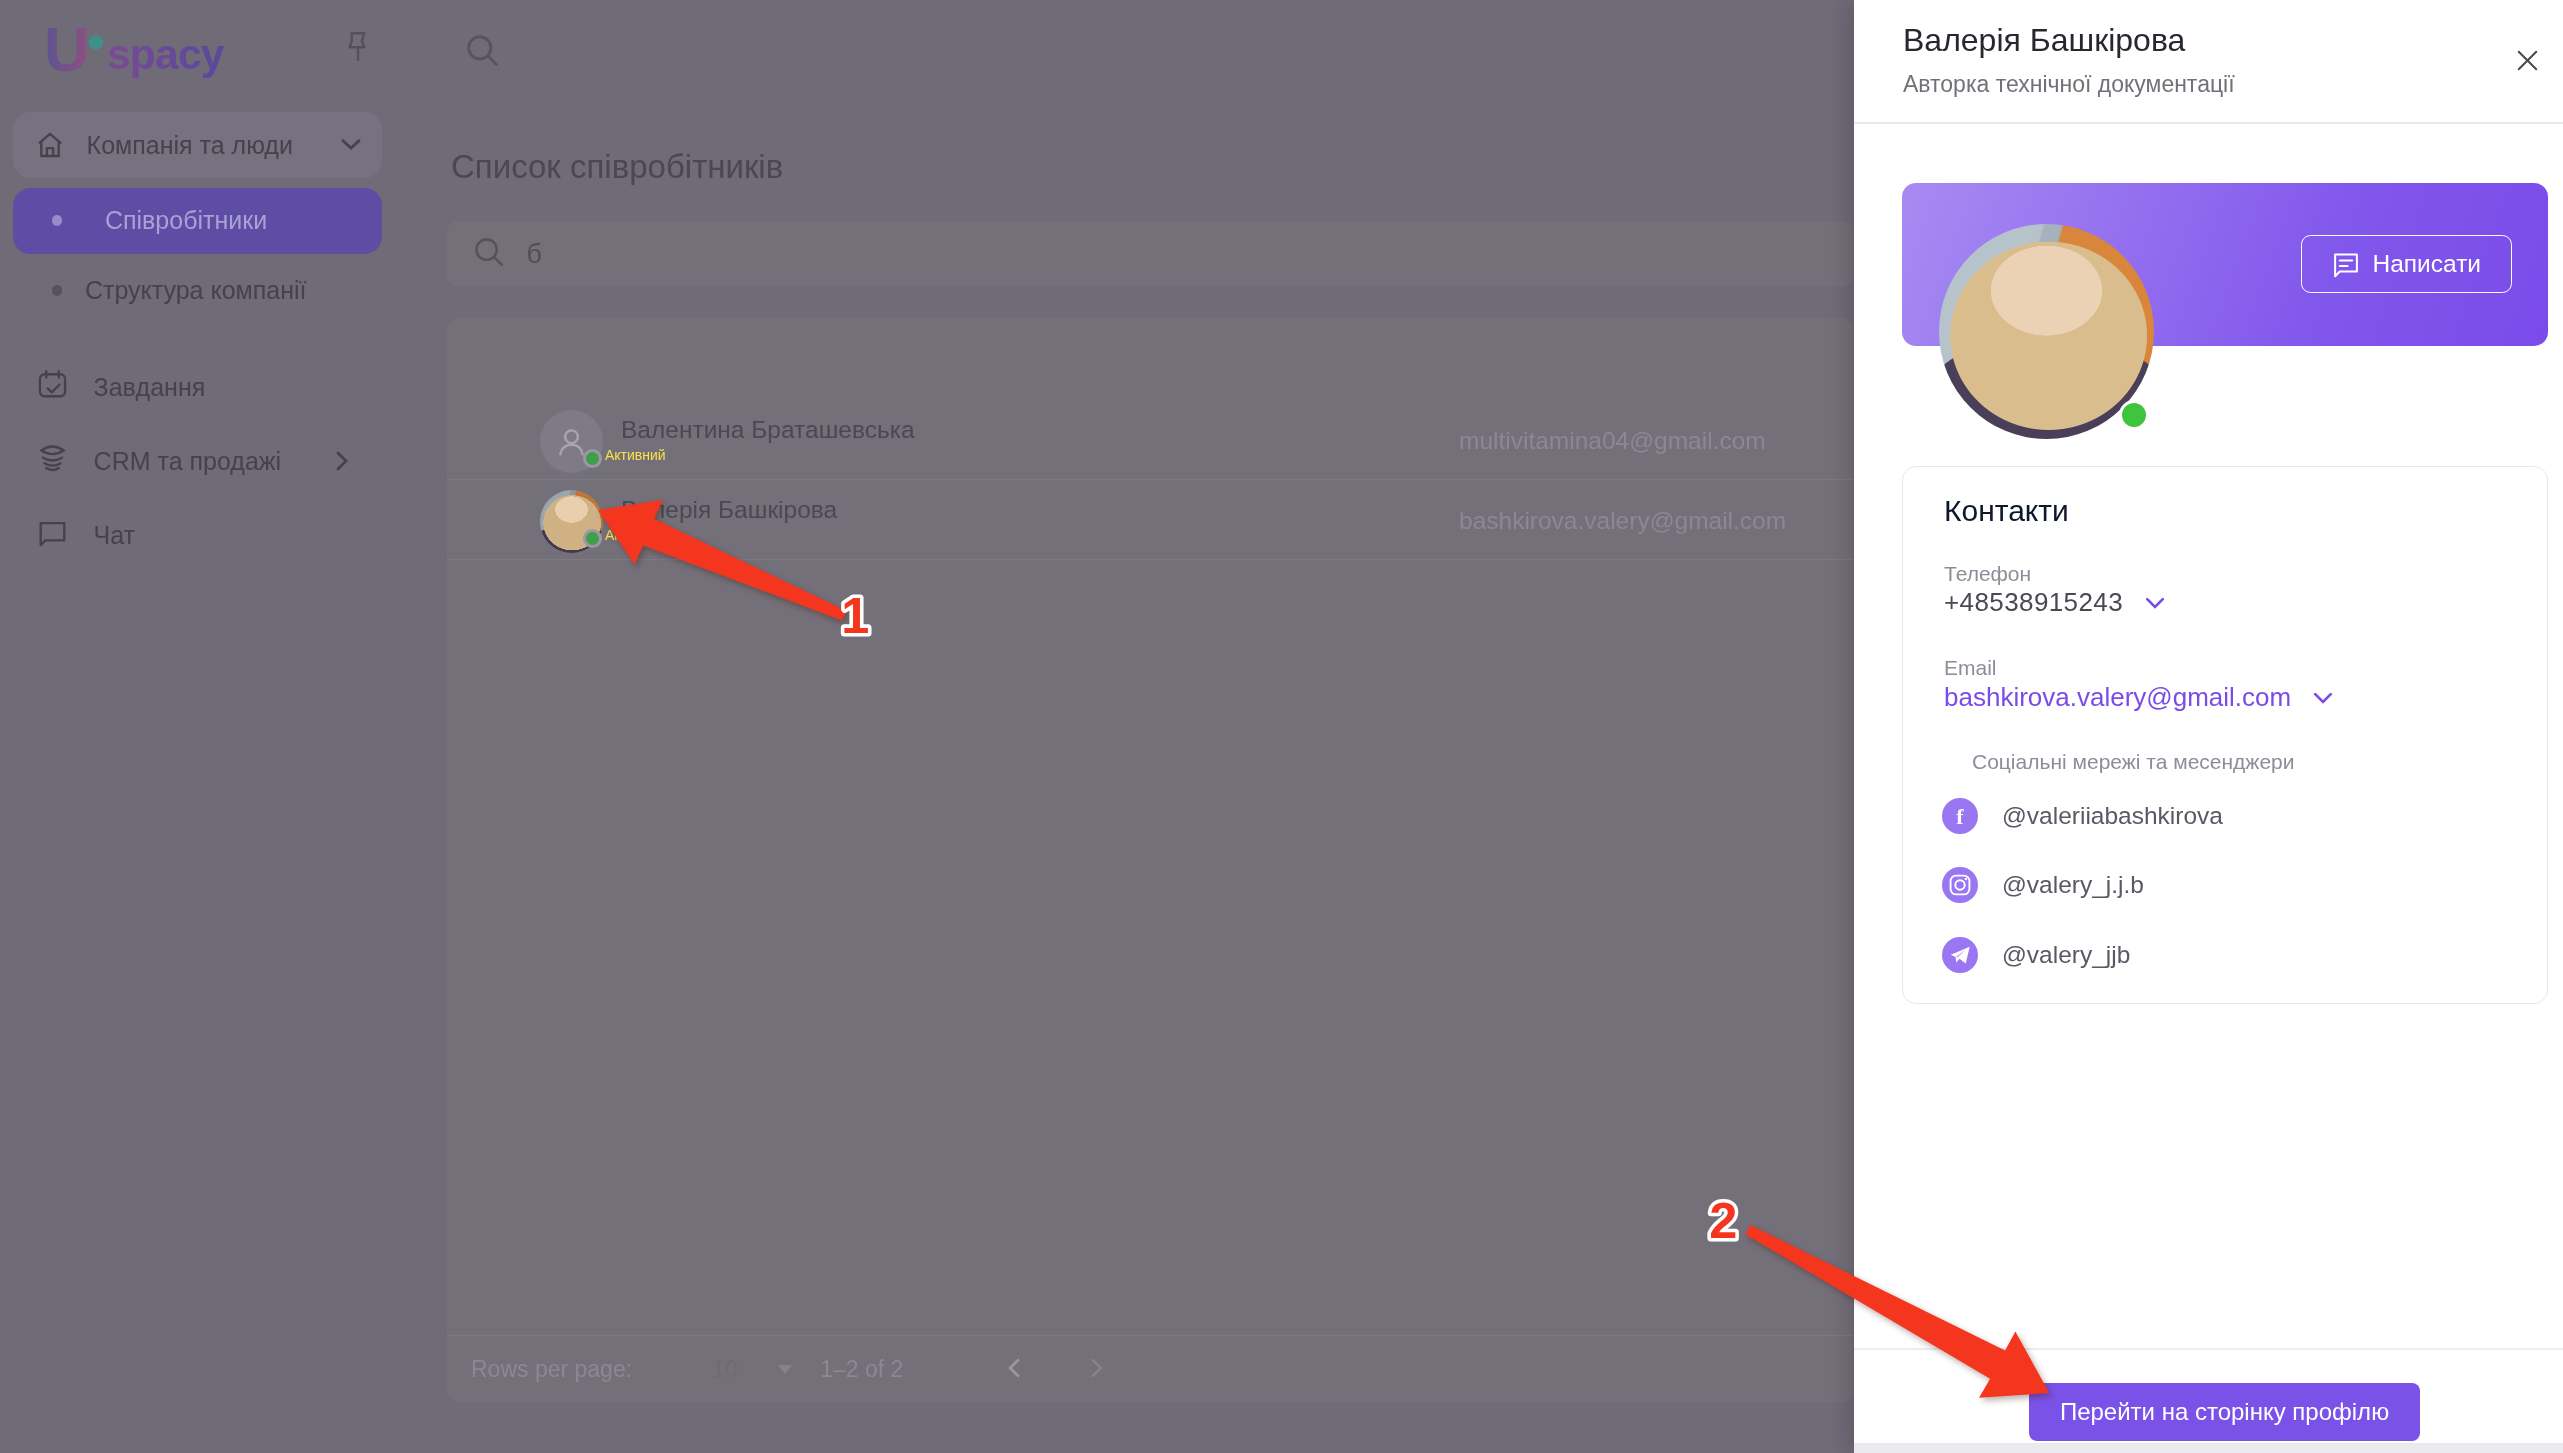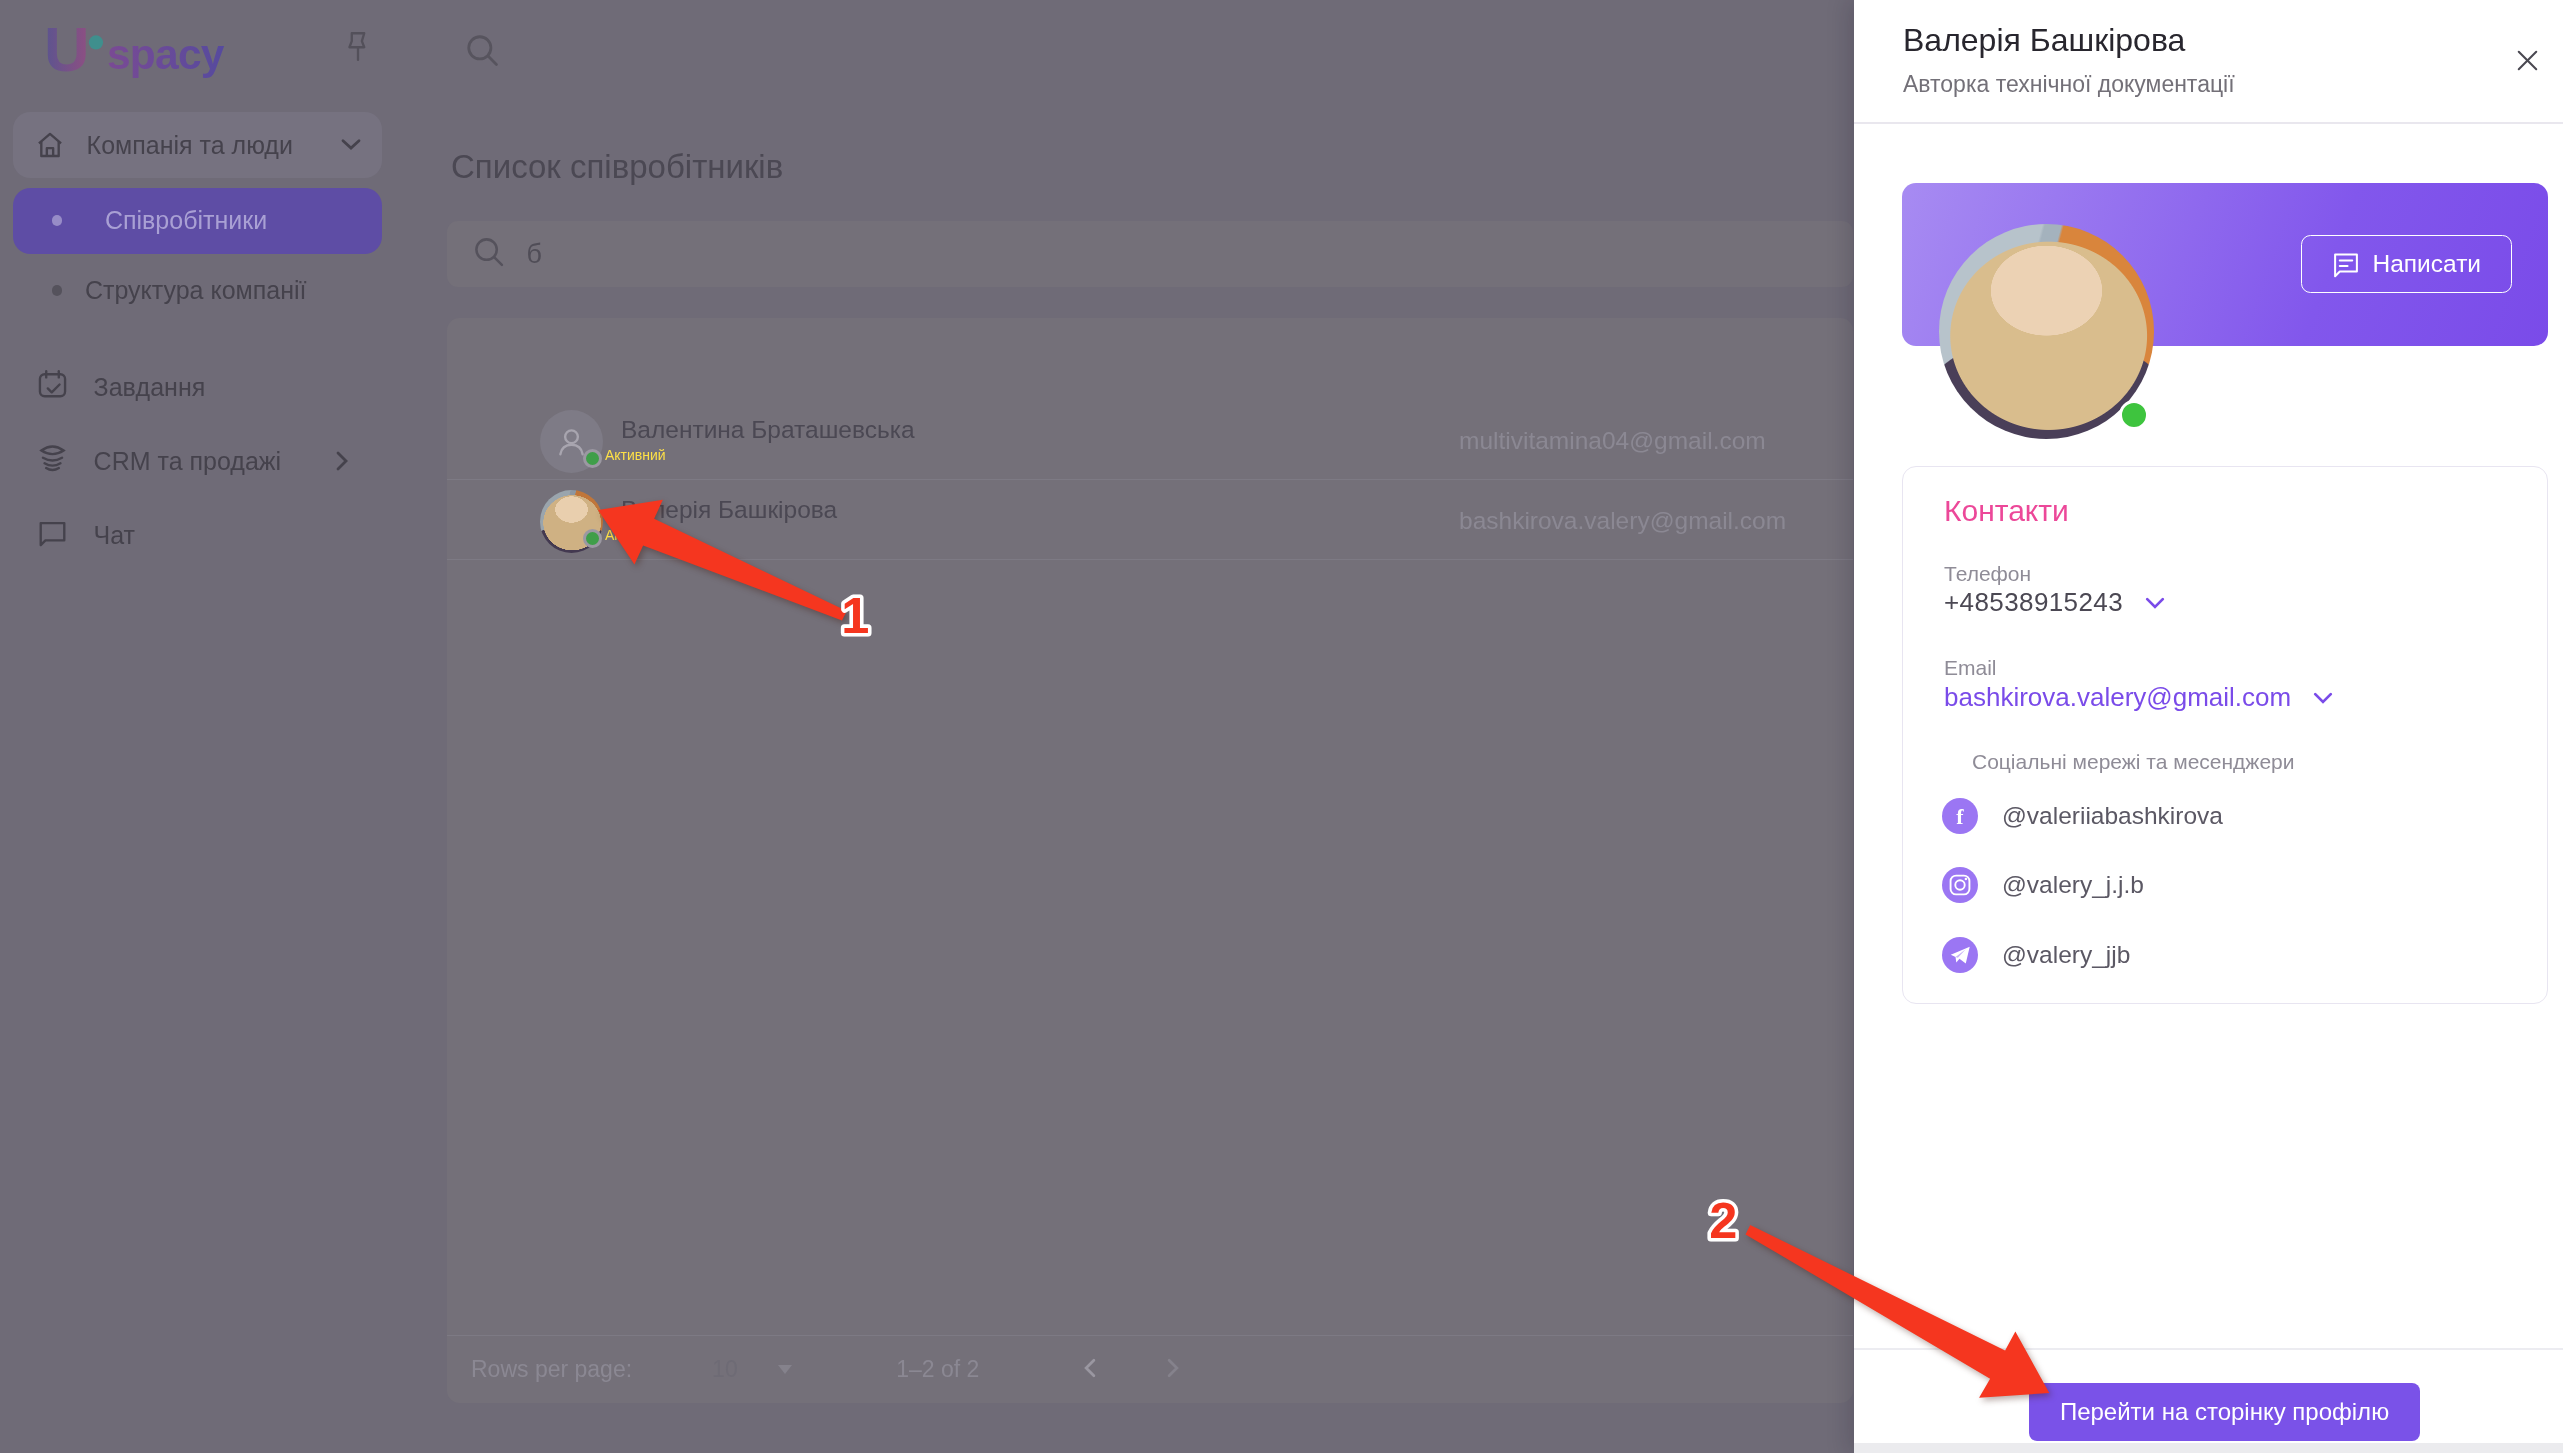--- a/index.html
+++ b/index.html
@@ -46,42 +46,42 @@
       radial-gradient(ellipse 62% 42% at 50% 92%, #433950 0 99%, rgba(0,0,0,0)),
       linear-gradient(105deg, #9aa5ad 0 38%, #8c97a2 39% 45%, #c0763a 46% 100%);}
   .t-row .odot{position:absolute;left:136px;top:49px;width:19px;height:19px;border-radius:50%;background:#3f9e49;border:3.2px solid #9b98a2;box-sizing:border-box;}
   .t-row .nm{position:absolute;left:174px;top:16px;font-size:24.5px;color:#4b4853;}
   .t-row .st{position:absolute;left:158px;top:47px;font-size:14px;color:#fde047;}
   .t-row .em{position:absolute;left:1012px;top:27px;font-size:24.5px;color:#8b8893;}
   .t-pag{position:absolute;left:0;top:1017px;width:100%;height:68px;border-top:1.6px solid #7d7a84;box-sizing:border-box;display:flex;align-items:center;color:#8b8893;gap:28px;}
   .t-pag .rpp{font-size:23px;margin-left:24px;}
   .t-pag .val{font-size:23px;color:#6e6b75;margin-left:52px;}
   .t-pag .tri{width:0;height:0;border-left:7px solid transparent;border-right:7px solid transparent;border-top:9.5px solid #85828c;margin-left:12.6px;}
-  .t-pag .rng{font-size:23px;margin-left:76px;}
+  .t-pag .rng{font-size:23px;}
   .t-pag .pchev{margin-left:76px;}
   .t-pag .pchev2{margin-left:41px;}
 
   
   .panel{position:absolute;left:1854px;top:0;width:709px;height:1454px;background:#ffffff;box-shadow:-6.3px 0 20.5px rgba(20,15,40,0.18);}
   .p-title{position:absolute;left:49px;top:22px;font-size:32px;font-weight:500;color:#28262e;}
   .p-sub{position:absolute;left:49px;top:71px;font-size:23px;color:#737078;}
   .p-close{position:absolute;left:657px;top:44px;width:32px;height:32px;display:flex;align-items:center;justify-content:center;cursor:pointer;}
   .p-divider{position:absolute;left:0;top:122px;width:100%;height:1.6px;background:#e9e7ee;}
   .banner{position:absolute;left:48px;top:183px;width:646px;height:163px;border-radius:14px;background:linear-gradient(110deg,#a78bf2 0%,#8257ec 65%,#7a4be9 100%);}
   .p-ava{position:absolute;left:85px;top:224px;width:215px;height:215px;border-radius:50%;
       background:
       radial-gradient(ellipse 26% 21% at 50% 31%, #ecd2b4 0 99%, rgba(0,0,0,0)),
       radial-gradient(ellipse 46% 44% at 51% 52%, #d9bd8d 0 99%, rgba(0,0,0,0)),
       radial-gradient(ellipse 62% 42% at 50% 92%, #4a3f58 0 99%, rgba(0,0,0,0)),
       linear-gradient(105deg, #b7c3cb 0 38%, #a4b2bd 39% 45%, #d9853c 46% 100%);}
   .p-odot{position:absolute;left:265px;top:400px;width:30px;height:30px;border-radius:50%;background:#3ec43e;border:3.2px solid #ffffff;box-sizing:border-box;}
   .write-btn{position:absolute;left:447px;top:235px;width:211px;height:58px;border:1.6px solid #ffffff;border-radius:9.5px;display:flex;align-items:center;justify-content:center;gap:12.6px;cursor:pointer;box-sizing:border-box;}
   .write-btn .wl{font-size:24.5px;color:#ffffff;}
   .contacts{position:absolute;left:48px;top:466px;width:646px;height:538px;border:1.6px solid #e8e5f1;border-radius:14px;box-sizing:border-box;background:#fff;}
-  .c-title{position:absolute;left:41px;top:27px;font-size:30px;font-weight:500;color:#ec4899;}
+  .c-title{position:absolute;left:41px;top:27px;font-size:30px;font-weight:500;color:#0f172a;}
   .c-lab{position:absolute;left:41px;font-size:21px;color:#8f8c97;}
   .c-row{position:absolute;left:41px;display:flex;align-items:center;gap:20.5px;}
   .c-phone{font-size:26px;color:#4b4853;letter-spacing:0.4px;}
   .c-mail{font-size:26px;color:#7a4be9;}
   .soc-row{position:absolute;left:39px;display:flex;align-items:center;gap:24px;}
   .soc-ic{width:36px;height:36px;border-radius:50%;background:#9b76f3;display:flex;align-items:center;justify-content:center;flex:0 0 auto;}
   .soc-h{font-size:24.5px;color:#5b5864;}
   .p-foot-div{position:absolute;left:0;top:1348px;width:100%;height:1.6px;background:#ececf1;}
   .profile-btn{position:absolute;left:175px;top:1383px;width:391px;height:58px;border-radius:8px;background:#7a52e8;display:flex;align-items:center;justify-content:center;font-size:24px;color:#ffffff;cursor:pointer;}
   .p-bottom-strip{position:absolute;left:0;top:1443px;width:100%;height:11px;background:#ebebee;}

